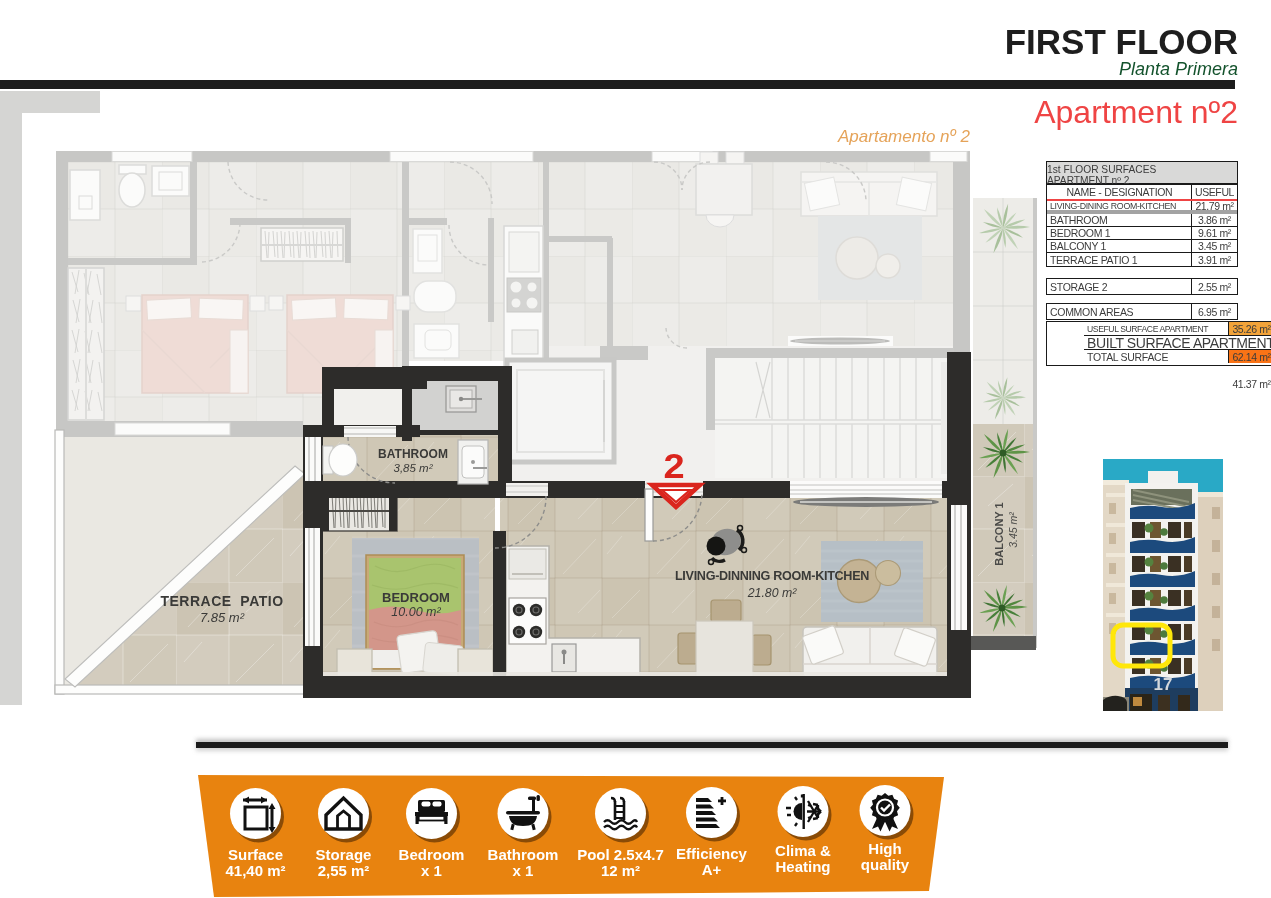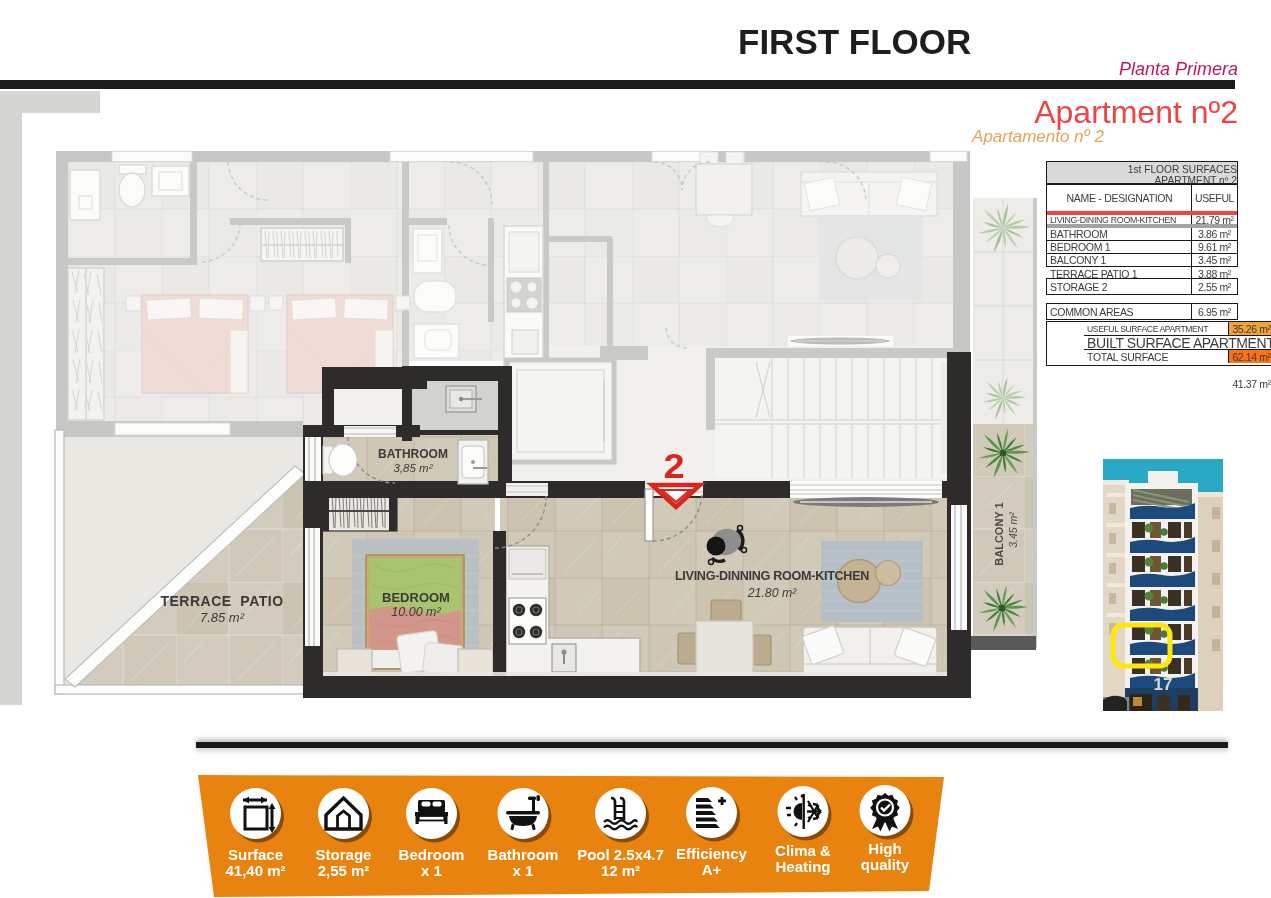--- a/index.html
+++ b/index.html
@@ -11,40 +11,40 @@
 <body>
 <div id="page">
 
   <div class="abs" style="left:0;top:80;"></div>
   <div class="abs" style="left:0;top:80px;width:1235px;height:9px;background:#1c1c1c;"></div>
 
   <div class="abs" style="left:0;top:91px;width:100px;height:22px;background:#d5d5d3;"></div>
 
   <div class="abs" style="left:0;top:113px;width:22px;height:592px;background:#d5d5d3;"></div>
 
-  <div class="abs" style="right:33px;top:22px;width:500px;text-align:left;font-size:35px;font-weight:bold;color:#1e1e1e;letter-spacing:0px;">FIRST&nbsp;FLOOR</div>
-
-  <div class="abs" style="right:33px;top:59px;width:400px;text-align:right;font-size:18px;font-style:italic;color:#be185d;">Planta Primera</div>
+  <div class="abs" style="right:33px;top:22px;width:500px;text-align:right;font-size:35px;font-weight:bold;color:#1e1e1e;letter-spacing:0px;">FIRST&nbsp;FLOOR</div>
+
+  <div class="abs" style="right:33px;top:59px;width:400px;text-align:right;font-size:18px;font-style:italic;color:#14532d;">Planta Primera</div>
 
   <div class="abs" style="right:33px;top:94px;width:500px;text-align:right;font-size:32px;font-weight:normal;color:#ef4444;">Apartment nº2</div>
 
-  <div class="abs" style="right:33px;top:127px;width:400px;text-align:center;font-size:17px;font-style:italic;color:#e5a359;">Apartamento nº 2</div>
+  <div class="abs" style="right:33px;top:127px;width:400px;text-align:left;font-size:17px;font-style:italic;color:#e5a359;">Apartamento nº 2</div>
 
   <div class="abs" id="tablewrap" style="left:1046px;top:161px;width:192px;font-size:10.5px;color:#3c3c3c;">
     <style>
       #tablewrap .tbl{position:absolute;left:0;width:190px;border:1px solid #1a1a1a;background:#fff;}
       #tablewrap .row{position:relative;width:100%;box-sizing:border-box;}
       #tablewrap .lab{position:absolute;left:3px;top:50%;transform:translateY(-50%);white-space:nowrap;letter-spacing:-0.3px;}
       #tablewrap .val{position:absolute;right:0;top:0;bottom:0;width:45px;border-left:1px solid #1a1a1a;text-align:center;}
       #tablewrap .val span{position:absolute;left:0;right:0;top:50%;transform:translateY(-50%);letter-spacing:-0.4px;}
     </style>
 
     <div class="tbl" style="top:0;height:104px;">
-      <div class="row" style="height:23px;background:#d9d9d8;border-bottom:2px solid #1a1a1a;text-align:right;line-height:11px;padding-top:2px;font-size:10.2px;box-sizing:border-box;">1st FLOOR SURFACES<br>APARTMENT nº 2</div>
-      <div class="row" style="height:30px;border-bottom:4px solid #ef4444;">
+      <div class="row" style="height:23px;background:#d9d9d8;border-bottom:2px solid #1a1a1a;text-align:left;line-height:11px;padding-top:2px;font-size:10.2px;box-sizing:border-box;">1st FLOOR SURFACES<br>APARTMENT nº 2</div>
+      <div class="row" style="height:16px;border-bottom:2px solid #ef4444;">
           <span class="lab" style="left:0;width:145px;text-align:center;">NAME - DESIGNATION</span>
           <div class="val">
             <span>USEFUL</span>
           </div>
         </div>
       <div class="row" style="height:13px;border-bottom:4px solid #a3a3a3;">
           <span class="lab" style="font-size:8.8px;">LIVING-DINING ROOM-KITCHEN</span>
           <div class="val">
             <span>21.79 m²</span>
           </div>
@@ -63,21 +63,21 @@
         </div>
       <div class="row" style="height:13px;border-bottom:1px solid #1a1a1a;">
           <span class="lab">BALCONY 1</span>
           <div class="val">
             <span>3.45 m²</span>
           </div>
         </div>
       <div class="row" style="height:13px;">
           <span class="lab">TERRACE PATIO 1</span>
           <div class="val">
-            <span>3.88 m²</span>
+            <span>3.91 m²</span>
           </div>
         </div>
     </div>
 
     <div class="tbl" style="top:117px;height:15px;">
       <div class="row" style="height:15px;">
           <span class="lab">STORAGE 2</span>
           <div class="val">
             <span>2.55 m²</span>
           </div>

